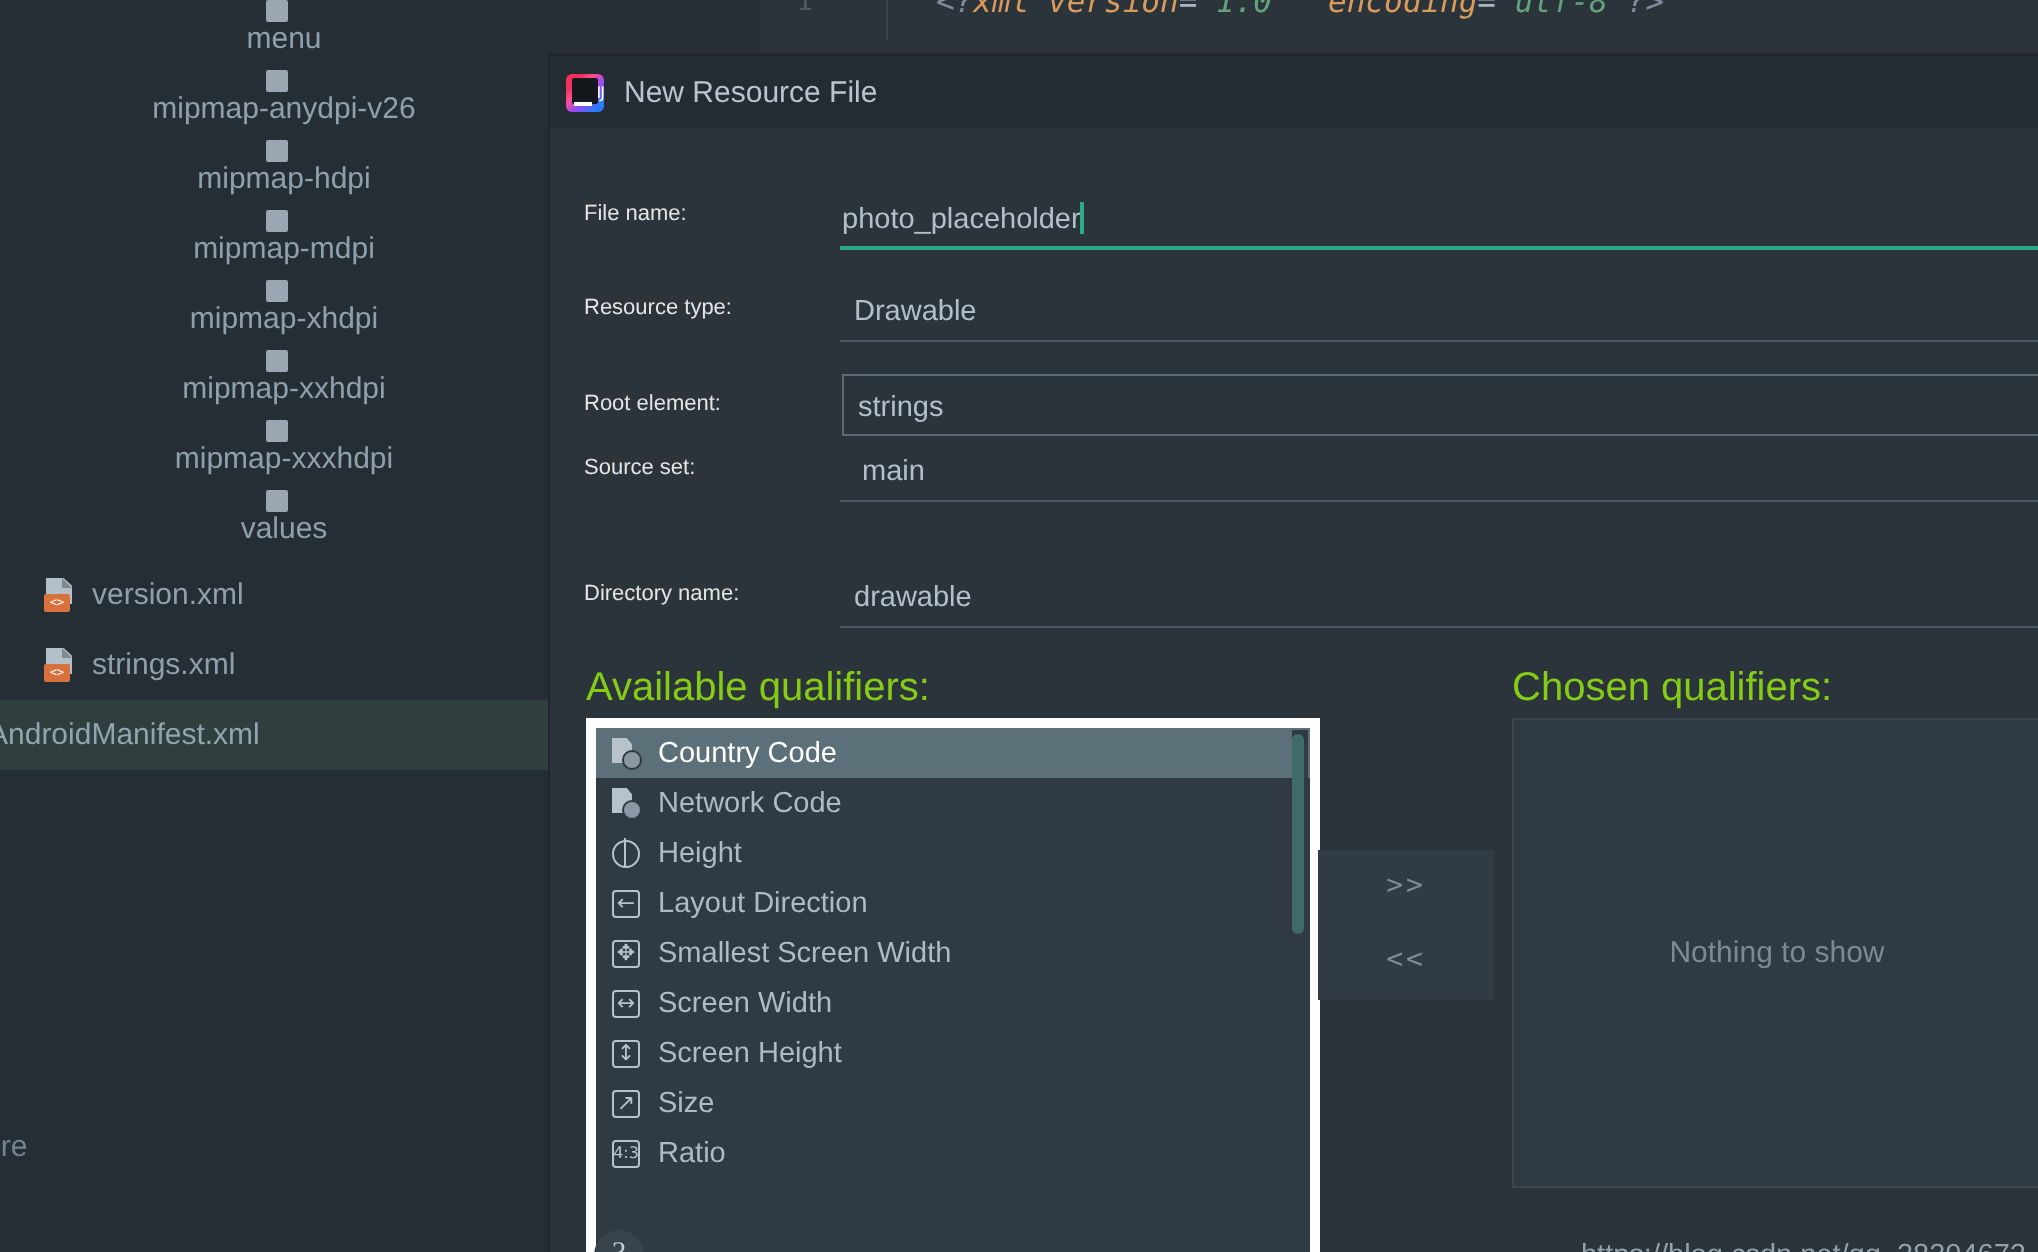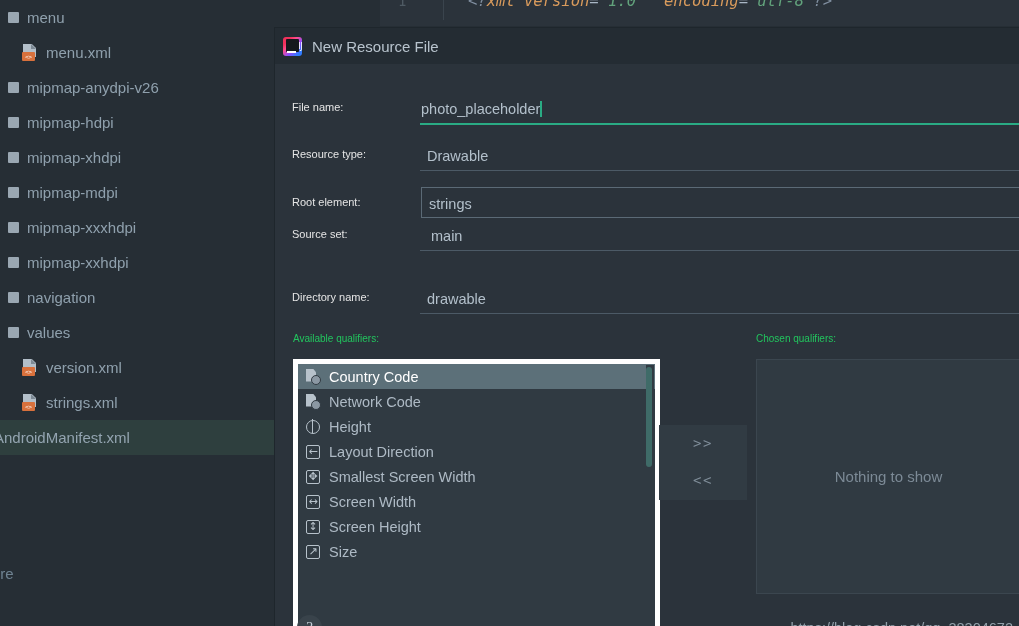--- a/index.html
+++ b/index.html
@@ -91,21 +91,21 @@
   .ic-xml .tag {
     position: absolute; left: 0; bottom: 0;
     width: 13px; height: 9px;
     background: #d9713c;
     border-radius: 1px;
     color: #fff; font-size: 6px; line-height: 9px;
     text-align: center;
     font-family: "DejaVu Sans Mono", monospace;
   }
 
-  .indent-0 { padding-left: 8px; }
+  .indent-0 { padding-left: 8px; flex-direction: column; }
   .indent-1 { padding-left: 22px; }
   .indent-neg { padding-left: 0px; margin-left: -6px; }
 
   #sidebar-bottom-a {
     position: absolute; left: 0; top: 565px;
     font-size: 15px; color: #6f8392;
     padding-left: 0px; margin-left: -8px;
   }
 
   
@@ -185,21 +185,21 @@
   .fbox {
     position: absolute; left: 146px; right: -2px;
     top: 4px; height: 31px;
     border: 1px solid #5b6a76;
     background: #2b333b;
   }
 
   
   .section-label {
     position: absolute;
-    font-size: 10px; color: #22c55e;
+    font-size: 20px; color: #84cc16;
     white-space: nowrap;
   }
   #avail-list {
     position: absolute;
     left: 18px; top: 331px; width: 367px; height: 293px;
     background: #303a42;
     border: 5px solid #ffffff;
     overflow: hidden;
   }
   .qrow {
@@ -306,55 +306,43 @@
     <div id="editor-gutter-line"></div>
     <div id="editor-code"><span class="tk-gray">&lt;?</span><span class="tk-org">xml version</span><span class="tk-wht">=</span><span class="tk-grn">"1.0"</span><span class="tk-wht">  </span><span class="tk-org">encoding</span><span class="tk-wht">=</span><span class="tk-grn">"utf-8"</span><span class="tk-gray">?&gt;</span></div>
   </div>
 
   <div id="sidebar">
     <div id="tree-rows">
         <div class="tree-row indent-0">
           <div class="ic-folder"></div>
           <span class="lbl">menu</span>
         </div>
-        <div class="tree-row indent-1">
-          <div class="ic-xml">
-            <div class="sheet"></div>
-            <div class="fold"></div>
-            <div class="tag">&lt;&gt;</div>
-          </div>
-          <span class="lbl">menu.xml</span>
-        </div>
         <div class="tree-row indent-0">
           <div class="ic-folder"></div>
           <span class="lbl">mipmap-anydpi-v26</span>
         </div>
         <div class="tree-row indent-0">
           <div class="ic-folder"></div>
           <span class="lbl">mipmap-hdpi</span>
         </div>
         <div class="tree-row indent-0">
           <div class="ic-folder"></div>
+          <span class="lbl">mipmap-mdpi</span>
+        </div>
+        <div class="tree-row indent-0">
+          <div class="ic-folder"></div>
           <span class="lbl">mipmap-xhdpi</span>
         </div>
         <div class="tree-row indent-0">
           <div class="ic-folder"></div>
-          <span class="lbl">mipmap-mdpi</span>
+          <span class="lbl">mipmap-xxhdpi</span>
         </div>
         <div class="tree-row indent-0">
           <div class="ic-folder"></div>
           <span class="lbl">mipmap-xxxhdpi</span>
-        </div>
-        <div class="tree-row indent-0">
-          <div class="ic-folder"></div>
-          <span class="lbl">mipmap-xxhdpi</span>
-        </div>
-        <div class="tree-row indent-0">
-          <div class="ic-folder"></div>
-          <span class="lbl">navigation</span>
         </div>
         <div class="tree-row indent-0">
           <div class="ic-folder"></div>
           <span class="lbl">values</span>
         </div>
         <div class="tree-row indent-1">
           <div class="ic-xml">
             <div class="sheet"></div>
             <div class="fold"></div>
             <div class="tag">&lt;&gt;</div>
@@ -470,20 +458,27 @@
             </div>
             <span>Screen Height</span>
           </div>
           <div class="qrow">
             <div class="qicon">
               <div class="box"></div>
               <div class="glyph">↗</div>
             </div>
             <span>Size</span>
           </div>
+          <div class="qrow">
+            <div class="qicon">
+              <div class="box"></div>
+              <div class="glyph" style="font-size:8px">4:3</div>
+            </div>
+            <span>Ratio</span>
+          </div>
         </div>
       <div id="list-scrollbar-track">
         <div id="list-scrollbar-thumb"></div>
       </div>
     </div>
 
     <div id="transfer-btns">
       <div class="tbtn" id="tbtn-add">&gt;&gt;</div>
       <div class="tbtn" id="tbtn-rem">&lt;&lt;</div>
     </div>

